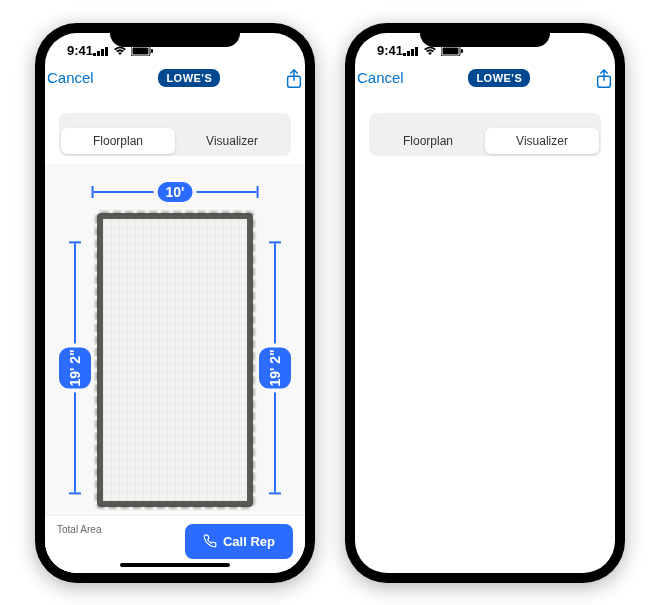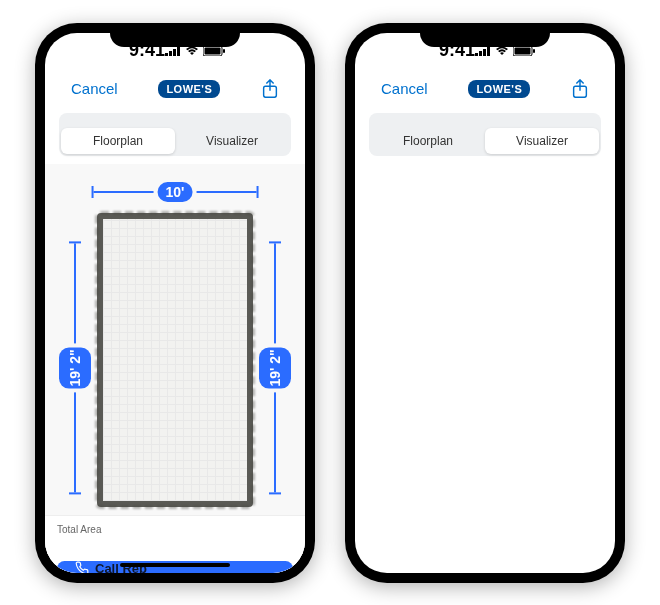--- a/index.html
+++ b/index.html
@@ -42,37 +42,37 @@
     height: 24px;
     background: #000;
     border-bottom-left-radius: 14px;
     border-bottom-right-radius: 14px;
     z-index: 10;
   }
   .statusbar {
     height: 36px;
     display: flex;
     align-items: center;
-    justify-content: center;
+    justify-content: flex-start;
     padding: 0 18px 0 22px;
-    font-size: 18px;
+    font-size: 13px;
     font-weight: 600;
     color: #000;
   }
   .statusbar .right-icons {
     display: flex;
     gap: 4px;
     align-items: center;
   }
   .navbar {
     height: 40px;
     display: flex;
-    align-items: center;
+    align-items: flex-start;
     justify-content: space-between;
-    padding: 0 26px;
+    padding: 0 2px;
   }
   .cancel {
     color: #0071ce;
     font-size: 15px;
   }
   .logo {
     background: #004990;
     color: #fff;
     font-weight: 900;
     font-size: 11px;
@@ -179,30 +179,29 @@
     position: absolute;
     bottom: 0;
     left: 0;
     right: 0;
     height: 58px;
     display: flex;
     padding: 8px 12px 14px;
     gap: 26px;
     background: #fff;
     border-top: 1px solid #eee;
-    flex-direction: column;
   }
   .total-box {
     flex: 1;
   }
   .total-label { font-size: 10px; color: #666; }
   .total-val { font-size: 17px; font-weight: 700; color: #000; }
   .call-btn {
     background: #2b6cff;
-    color: #0f172a;
+    color: #ffffff;
     border-radius: 8px;
     padding: 0 18px;
     display: flex;
     align-items: center;
     gap: 6px;
     font-size: 13px;
     font-weight: 600;
   }
   
   .viz-canvas {

